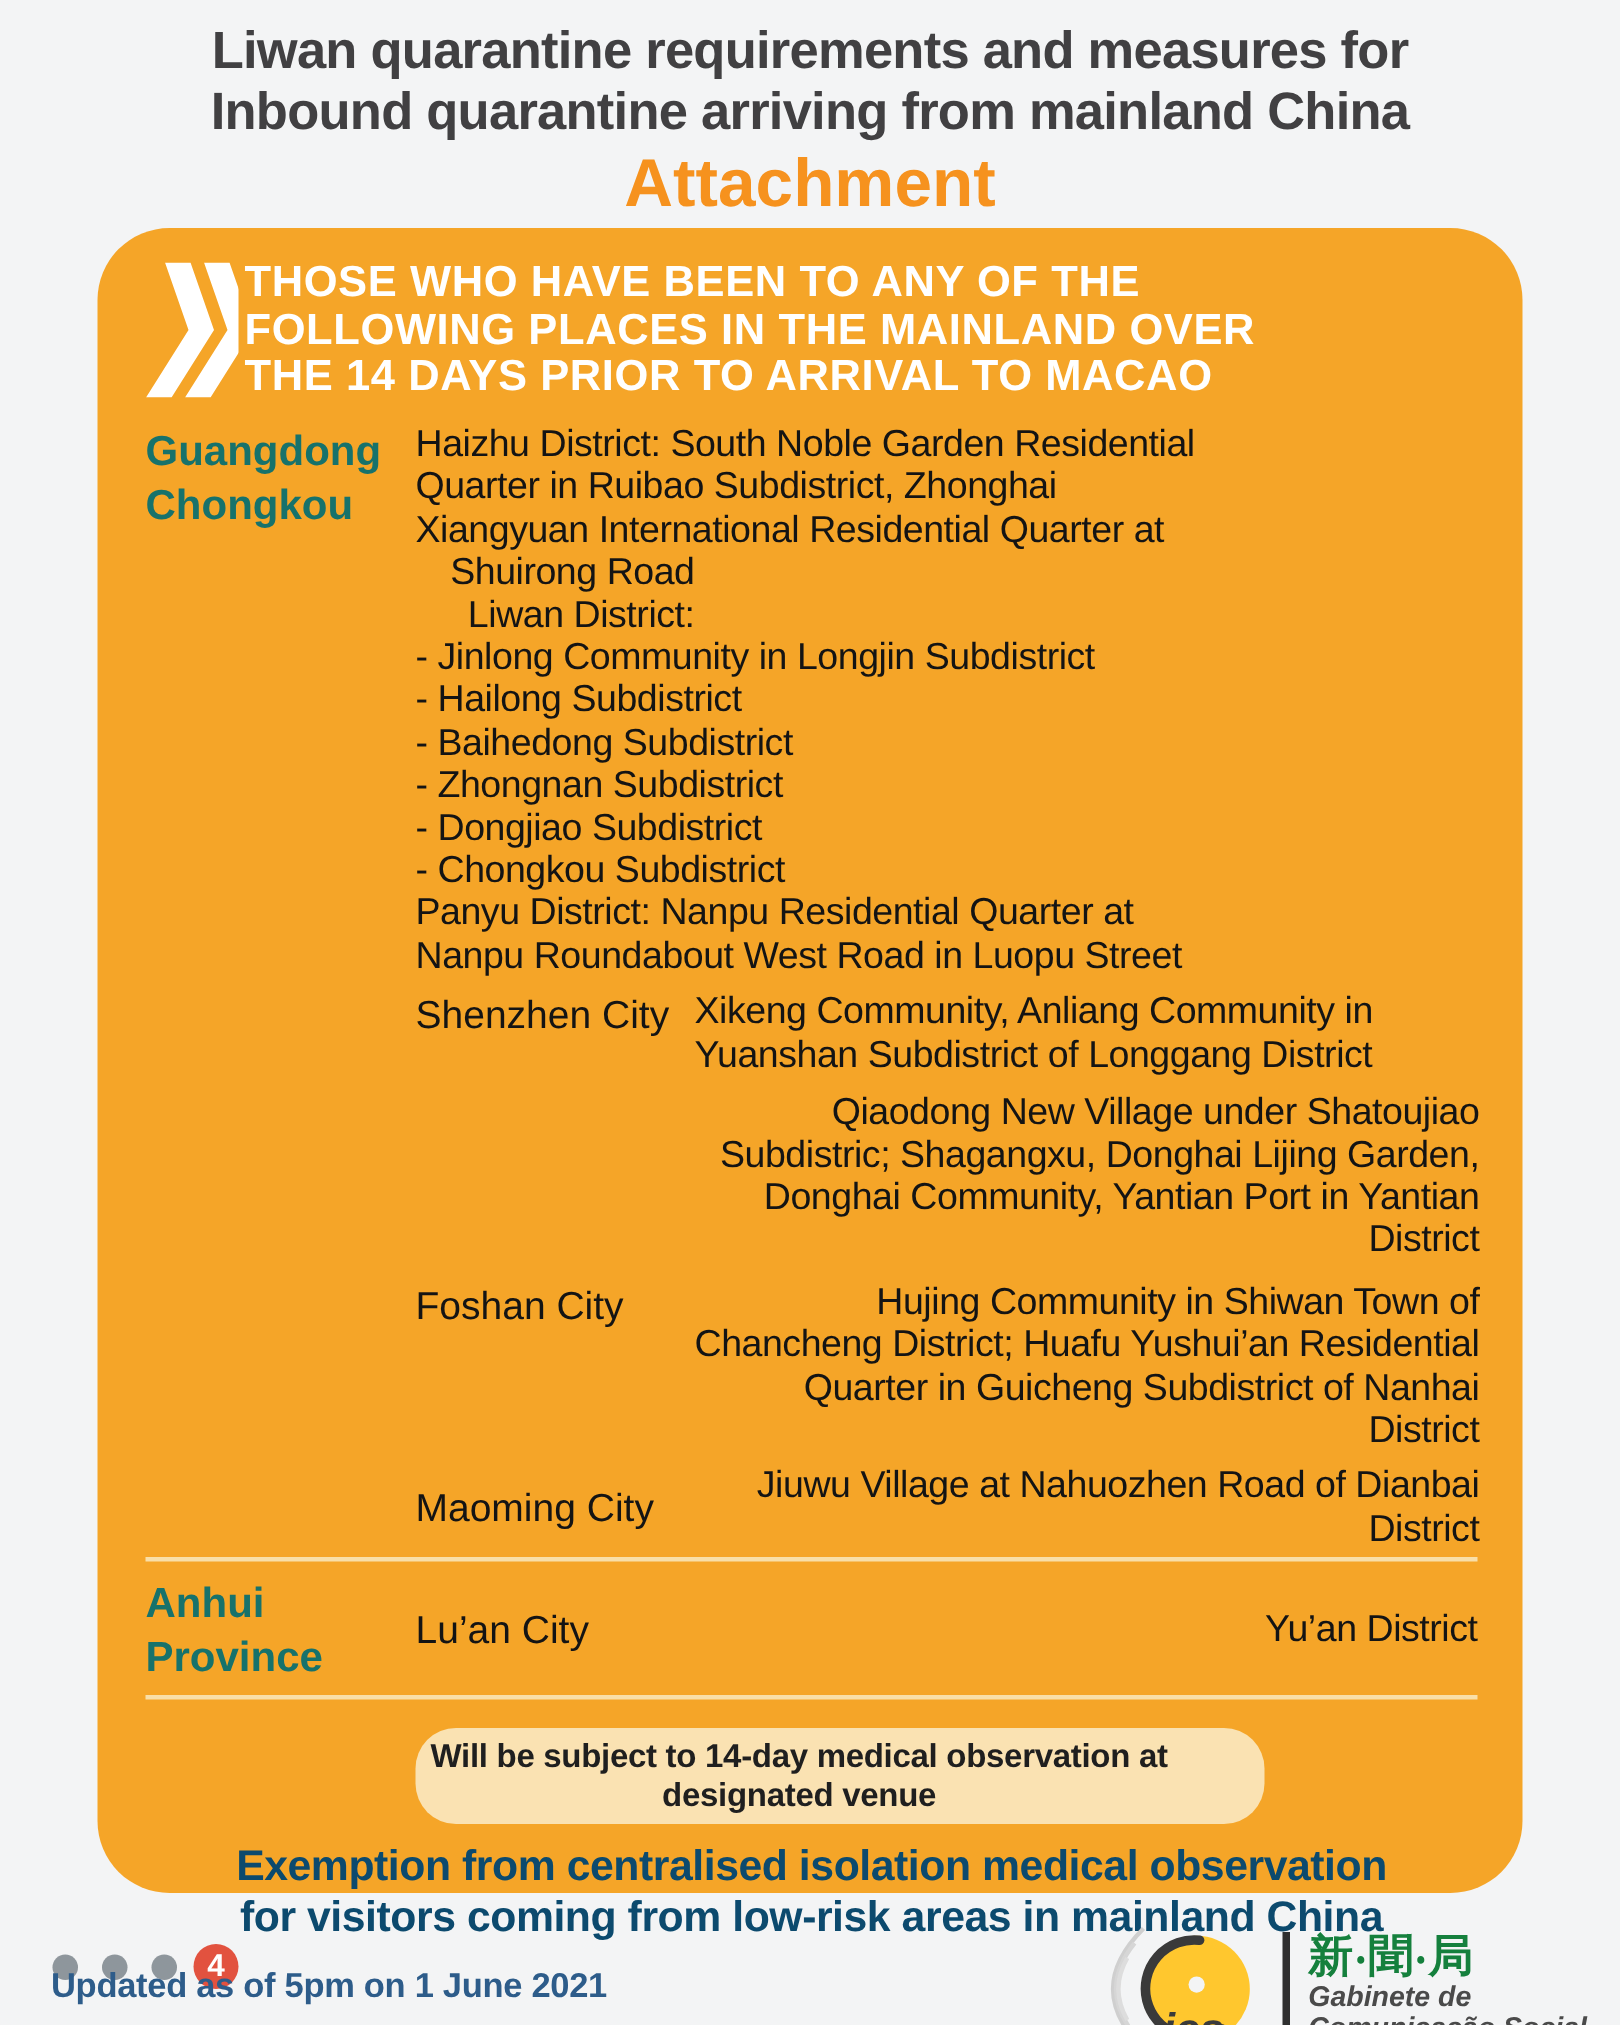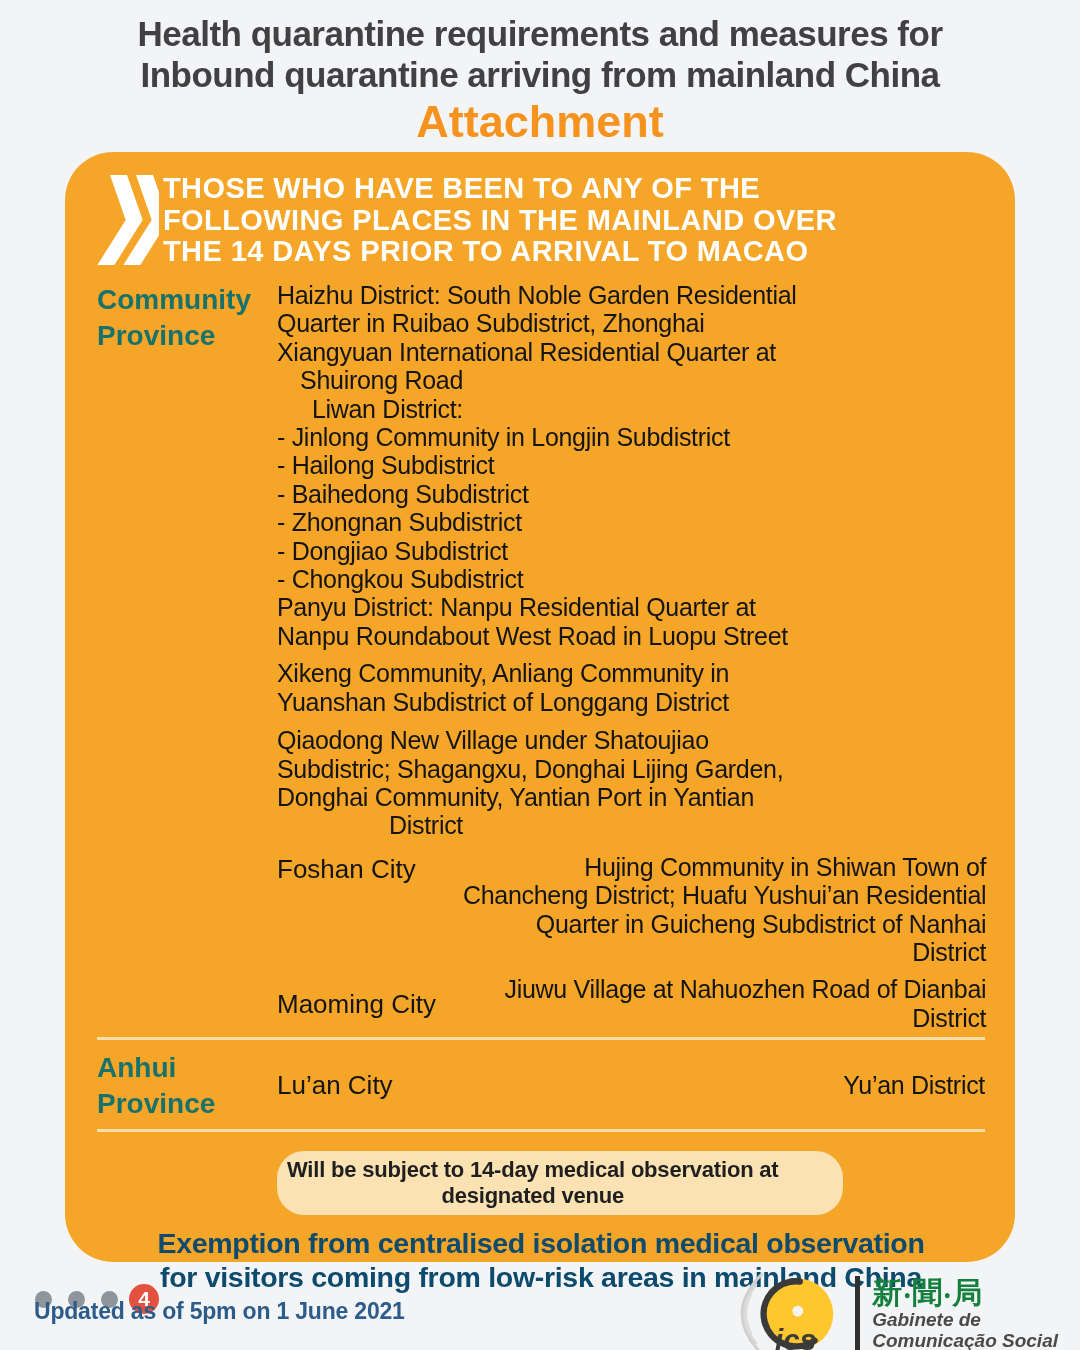--- a/index.html
+++ b/index.html
@@ -18,21 +18,21 @@
     font-size:35px; line-height:41px; font-weight:800;
     color:#414042; letter-spacing:-0.5px;
   }
   .attachment-label {
     font-size:45px; line-height:51px; font-weight:800;
     color:#F6921E; margin-top:1px;
   }
 
   
   .card {
-    width:950px; height:1110px; margin:5px auto 0;
+    width:950px; height:1110px; margin:5px auto 12px;
     background:#F5A528; border-radius:48px;
     padding:21px 30px 0 32px; position:relative;
   }
   .card-banner { display:flex; align-items:flex-start; }
   .chevron-wrap { width:66px; flex:0 0 66px; padding-top:2px; }
   .banner-text {
     color:#ffffff; font-weight:800; font-size:29px;
     line-height:31.5px; letter-spacing:0.4px; text-transform:uppercase;
   }
 
@@ -93,21 +93,21 @@
   .logo-cn { font-size:30px; color:#15803d; font-weight:600; letter-spacing:1px; line-height:32px; }
   .logo-pt { font-style:italic; font-size:19px; line-height:21px; color:#4a4a4a; font-weight:600; }
 </style>
 </head>
 <body>
 
 <div class="page">
 
   <div class="title-block">
     <div class="main-title">
-      <div>Health quarantine requirements and measures for</div>
+      <div>Liwan quarantine requirements and measures for</div>
       <div>Inbound quarantine arriving from mainland China</div>
     </div>
     <div class="attachment-label">Attachment</div>
   </div>
 
   <div class="card">
 
     <div class="card-banner">
       <div class="chevron-wrap">
         <svg width="62" height="90" viewBox="0 0 62 90">
@@ -120,40 +120,41 @@
       <div class="banner-text">
         <div>THOSE WHO HAVE BEEN TO ANY OF THE</div>
         <div>FOLLOWING  PLACES IN THE MAINLAND OVER</div>
         <div>THE 14 DAYS PRIOR TO ARRIVAL TO MACAO</div>
       </div>
     </div>
 
     <div class="qtable">
 
       <div class="group">
-        <div class="province-cell">Community Province</div>
+        <div class="province-cell">Guangdong Chongkou</div>
         <div class="rows">
           <div class="row">
             <div>
               <div class="para">Haizhu District: South Noble Garden Residential
 Quarter in Ruibao Subdistrict, Zhonghai
 Xiangyuan International Residential Quarter at
 Shuirong Road
 Liwan District:
 - Jinlong Community in Longjin Subdistrict
 - Hailong Subdistrict
 - Baihedong Subdistrict
 - Zhongnan Subdistrict
 - Dongjiao Subdistrict
 - Chongkou Subdistrict
 Panyu District: Nanpu Residential Quarter at
 Nanpu Roundabout West Road in Luopu Street</div>
             </div>
           </div>
           <div class="row" style="margin-bottom:13px">
+            <div class="city-cell">Shenzhen City</div>
             <div>
               <div class="para">Xikeng Community, Anliang Community in
 Yuanshan Subdistrict of Longgang District</div>
               <div class="para">Qiaodong New Village under Shatoujiao
 Subdistric; Shagangxu, Donghai Lijing Garden,
 Donghai Community, Yantian Port in Yantian
 District</div>
             </div>
           </div>
           <div class="row">

